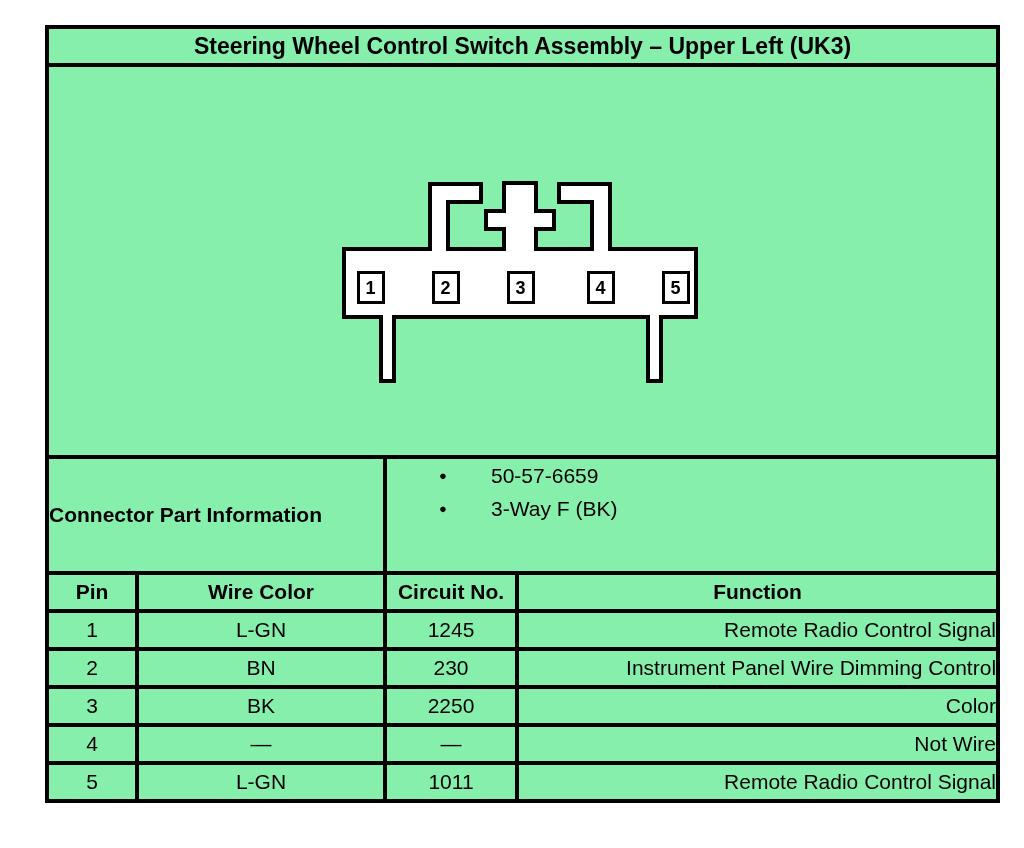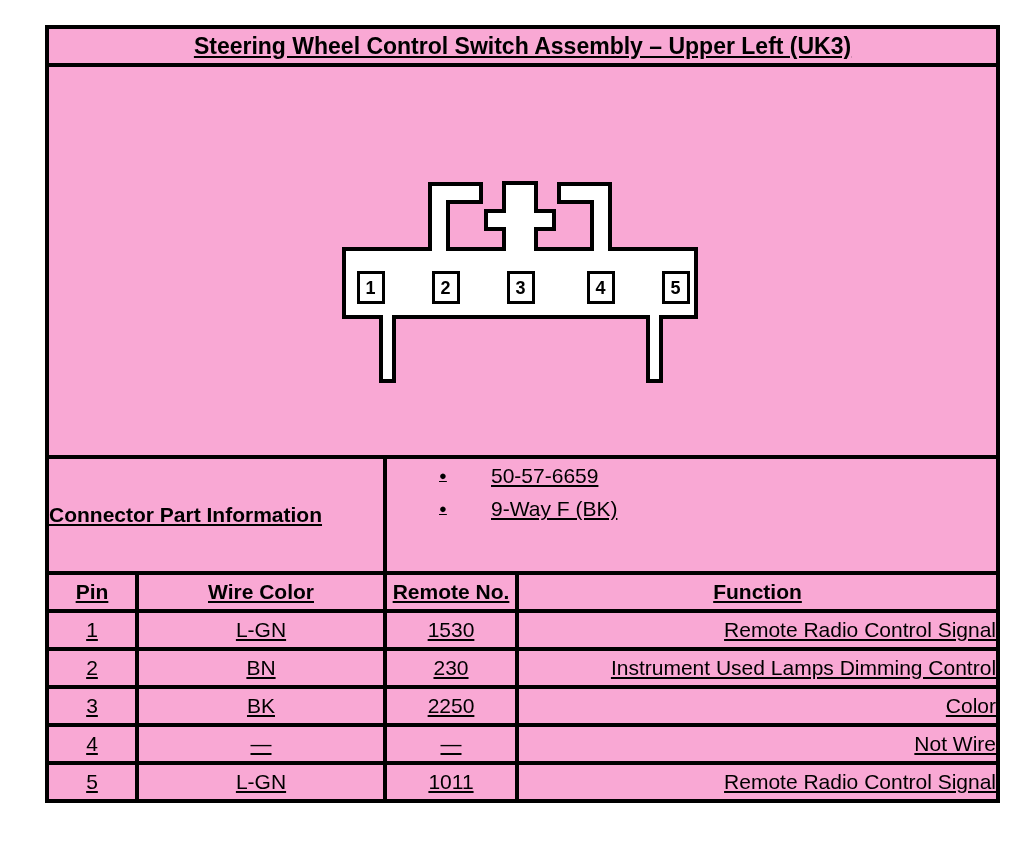--- a/index.html
+++ b/index.html
@@ -19,22 +19,21 @@
   table.doc {
     border-collapse: collapse;
     table-layout: fixed;
     width: 951px;
     background: #fff;
   }
   table.doc td, table.doc th {
     border: 4px solid #000;
     padding: 0;
     overflow: hidden;
-    background: #f9a8d4;
-    text-decoration: underline;
+    background: #86efac;
   }
   .title-cell {
     height: 34px;
     text-align: center;
     vertical-align: middle;
     font-size: 23px;
     font-weight: bold;
   }
   .diagram-cell {
     height: 388px;
@@ -135,43 +134,43 @@
 
     <tr>
       <td class="info-label-cell" colspan="2">Connector Part Information</td>
       <td class="info-bullets-cell" colspan="2">
         <div class="bullet-line">
           <span class="bullet-dot">●</span>
           <span class="bullet-text">50-57-6659</span>
         </div>
         <div class="bullet-line">
           <span class="bullet-dot">●</span>
-          <span class="bullet-text">9-Way F (BK)</span>
+          <span class="bullet-text">3-Way F (BK)</span>
         </div>
       </td>
     </tr>
 
     <tr>
       <th class="head-cell">Pin</th>
       <th class="head-cell">Wire Color</th>
-      <th class="head-cell">Remote No.</th>
+      <th class="head-cell">Circuit No.</th>
       <th class="head-cell">Function</th>
     </tr>
 
     <tr>
       <td class="data-cell">1</td>
       <td class="data-cell">L-GN</td>
-      <td class="data-cell">1530</td>
+      <td class="data-cell">1245</td>
       <td class="data-cell fn">Remote Radio Control Signal</td>
     </tr>
     <tr>
       <td class="data-cell">2</td>
       <td class="data-cell">BN</td>
       <td class="data-cell">230</td>
-      <td class="data-cell fn">Instrument Used Lamps Dimming Control</td>
+      <td class="data-cell fn">Instrument Panel Wire Dimming Control</td>
     </tr>
     <tr>
       <td class="data-cell">3</td>
       <td class="data-cell">BK</td>
       <td class="data-cell">2250</td>
       <td class="data-cell fn">Color</td>
     </tr>
     <tr>
       <td class="data-cell">4</td>
       <td class="data-cell">—</td>

